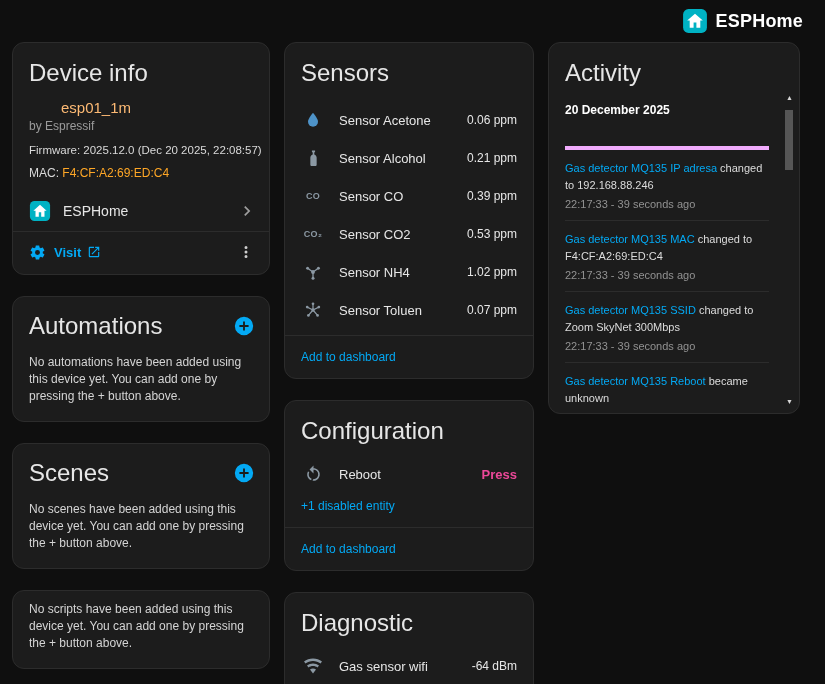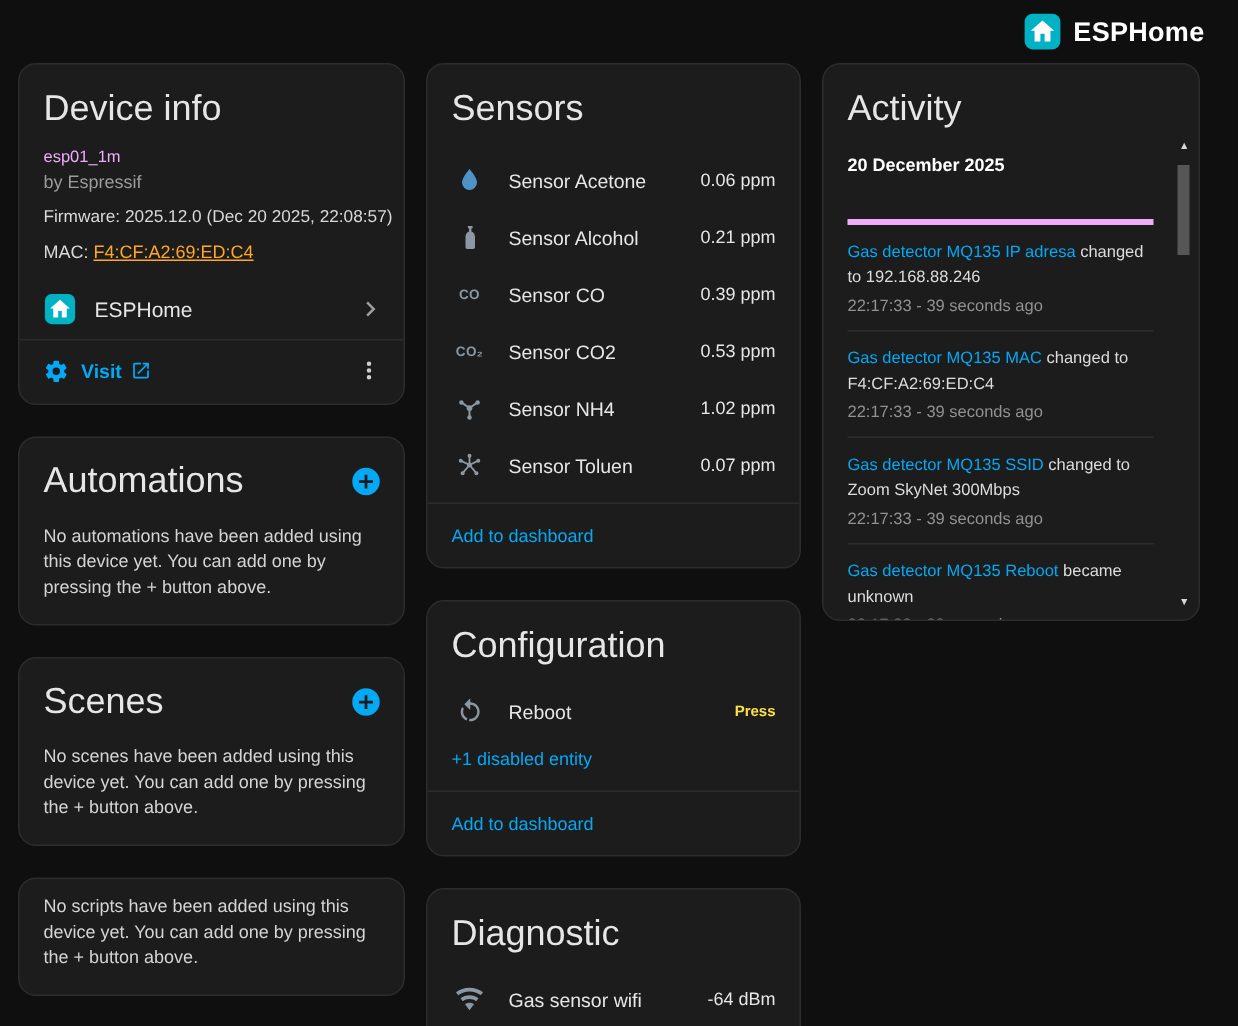--- a/index.html
+++ b/index.html
@@ -21,44 +21,44 @@
   .col-3{width:252px;}
 
   .card{background:#1c1c1c;border:1px solid #2c2c2c;border-radius:12px;box-sizing:border-box;overflow:hidden;}
   .card-title{font-size:24px;font-weight:500;color:#e6e6e6;margin:0;padding:16px 16px 10px;}
   .card-head{display:flex;align-items:center;justify-content:space-between;padding:15px 14px 4px 16px;text-align:center;}
   .card-head .card-title{padding:0;}
   .divider{height:1px;background:#2c2c2c;}
 
   
   .dev-meta{padding:2px 16px 0;}
-  .dev-name{font-size:11px;color:#f0abfc;margin-bottom:3px;}
+  .dev-name{font-size:15px;color:#fdba74;margin-bottom:3px;margin-left:32px;}
   .dev-mfr{font-size:12px;color:#9b9b9b;margin-bottom:11px;}
   .dev-fw{font-size:11.5px;color:#d9d9d9;margin-bottom:10px;white-space:nowrap;}
   .dev-mac{font-size:12px;color:#d9d9d9;}
-  .mac-link{color:#ffa726;text-decoration:underline;cursor:pointer;}
+  .mac-link{color:#ffa726;cursor:pointer;}
   .integration-row{display:flex;align-items:center;gap:12px;padding:9px 12px 9px 16px;margin-top:11px;cursor:pointer;}
   .integration-name{font-size:14px;color:#e6e6e6;flex:1;}
   .chevron{color:#9e9e9e;}
   .visit-row{display:flex;align-items:center;gap:8px;border-top:1px solid #2c2c2c;padding:11px 14px 13px 16px;}
   .visit-link{display:inline-flex;align-items:center;gap:6px;color:#03a9f4;font-size:13px;font-weight:700;cursor:pointer;text-decoration:none;}
   .dots{margin-left:auto;color:#cfcfcf;cursor:pointer;}
   .gear{color:#03a9f4;}
 
   
   .plus-btn{width:22px;height:22px;color:#03a9f4;cursor:pointer;}
   .empty-text{font-size:12px;line-height:17px;color:#d4d4d4;margin:0;padding:10px 16px 16px;}
 
   
   .entity-row{display:flex;align-items:center;gap:14px;padding:7px 16px;min-height:24px;cursor:pointer;}
   .entity-icon{width:24px;height:24px;color:#8b98a3;}
   .entity-icon.blueish{color:#4e93c8;}
   .entity-name{font-size:13px;color:#e6e6e6;flex:1;white-space:nowrap;}
   .entity-value{font-size:12px;color:#e6e6e6;white-space:nowrap;}
-  .press-btn{font-size:10px;font-weight:700;color:#fde047;cursor:pointer;background:none;border:none;padding:0;font-family:inherit;}
+  .press-btn{font-size:13px;font-weight:700;color:#ec4899;cursor:pointer;background:none;border:none;padding:0;font-family:inherit;}
   .txt-icon{font-size:9px;font-weight:700;letter-spacing:.3px;color:#8b98a3;}
   .card-footer-link{display:block;padding:14px 16px;font-size:12px;font-weight:400;color:#03a9f4;cursor:pointer;text-decoration:none;}
   .disabled-link{display:block;padding:6px 16px 14px;font-size:12px;color:#03a9f4;cursor:pointer;text-decoration:none;}
   .sensors-list{padding:4px 0 6px;}
 
   
   .activity-card{height:372px;position:relative;}
   .activity-body{padding:0 30px 0 16px;}
   .date-header{font-size:12px;font-weight:700;color:#ffffff;padding:6px 0 29px;border-bottom:4px solid #f0abfc;}
   .log-entry{padding:10px 0;border-bottom:1px solid #2c2c2c;}

